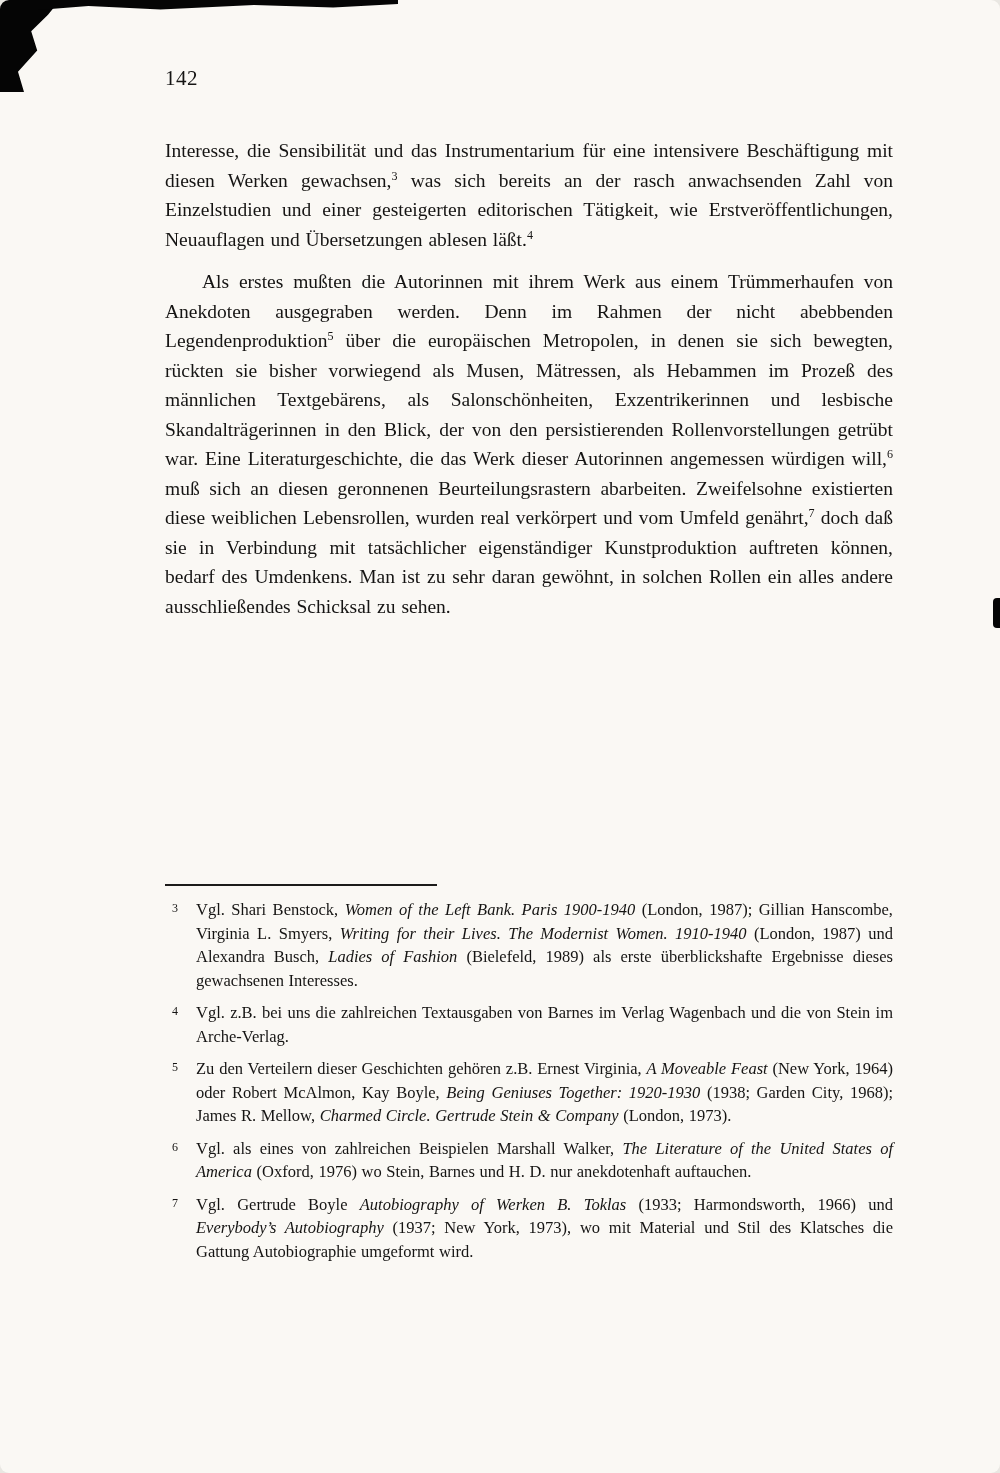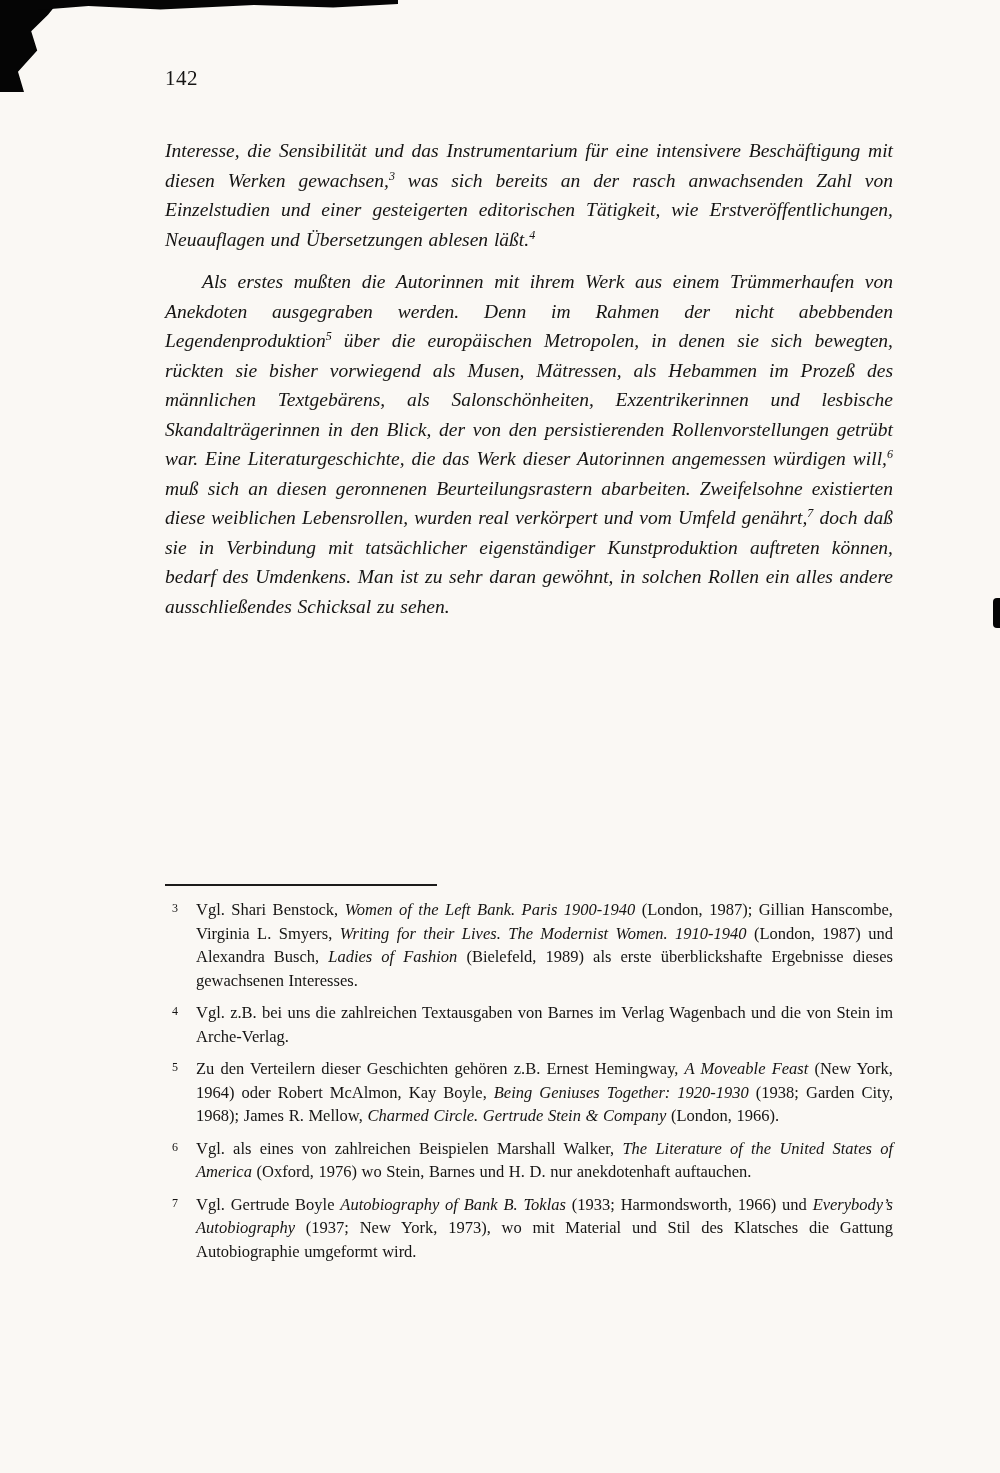--- a/index.html
+++ b/index.html
@@ -7,20 +7,21 @@
   body {
     width: 1000px; height: 1473px;
     font-family: "Liberation Serif", "DejaVu Serif", serif;
   }
   .page {
     position: relative;
     width: 1000px; height: 1473px;
     background: #faf8f4;
     color: #151413;
     overflow: hidden;
+    border-radius: 9px;
   }
 
   
   .artifact { position: absolute; background: #050505; }
   .artifact-corner {
     left: 0; top: 0; width: 60px; height: 92px;
     clip-path: polygon(0 0, 100% 0, 80% 16%, 52% 34%, 62% 55%, 30% 78%, 40% 100%, 0 100%);
   }
   .artifact-topstrip {
     left: 38px; top: 0; width: 360px; height: 10px;
@@ -34,21 +35,21 @@
   .page-number {
     position: absolute; left: 165px; top: 66px;
     font-size: 21px; letter-spacing: 0.5px;
   }
 
   .body-text {
     position: absolute; left: 165px; top: 136px; width: 728px;
     font-size: 19.5px; line-height: 29.5px;
     text-align: justify;
   }
-  .para { word-spacing: 1px; font-style: italic; }
+  .para { word-spacing: 1px; }
   .para + .para { margin-top: 13px; }
   .para.indented { text-indent: 37px; }
   .body-text sup {
     font-size: 0.62em; line-height: 0; vertical-align: super;
   }
 
   .footnote-sep {
     position: absolute; left: 165px; top: 884px;
     width: 272px; height: 2px; background: #1c1b1a;
   }
@@ -88,25 +89,25 @@
     <div class="footnote">
       <span class="fn-marker">3</span>
       <span class="fn-text"><span>Vgl. Shari Benstock, </span><i>Women of the Left Bank. Paris 1900-1940</i><span> (London, 1987); Gillian Hanscombe, Virginia L. Smyers, </span><i>Writing for their Lives. The Modernist Women. 1910-1940</i><span> (London, 1987) und Alexandra Busch, </span><i>Ladies of Fashion</i><span> (Bielefeld, 1989) als erste überblickshafte Ergebnisse dieses gewachsenen Interesses.</span></span>
     </div>
     <div class="footnote">
       <span class="fn-marker">4</span>
       <span class="fn-text"><span>Vgl. z.B. bei uns die zahlreichen Textausgaben von Barnes im Verlag Wagenbach und die von Stein im Arche-Verlag.</span></span>
     </div>
     <div class="footnote">
       <span class="fn-marker">5</span>
-      <span class="fn-text"><span>Zu den Verteilern dieser Geschichten gehören z.B. Ernest Hemingway, </span><i>A Moveable Feast</i><span> (New York, 1964) oder Robert McAlmon, Kay Boyle, </span><i>Being Geniuses Together: 1920-1930</i><span> (1938; Garden City, 1968); James R. Mellow, </span><i>Charmed Circle. Gertrude Stein &amp; Company</i><span> (London, 1966).</span></span>
+      <span class="fn-text"><span>Zu den Verteilern dieser Geschichten gehören z.B. Ernest Virginia, </span><i>A Moveable Feast</i><span> (New York, 1964) oder Robert McAlmon, Kay Boyle, </span><i>Being Geniuses Together: 1920-1930</i><span> (1938; Garden City, 1968); James R. Mellow, </span><i>Charmed Circle. Gertrude Stein &amp; Company</i><span> (London, 1973).</span></span>
     </div>
     <div class="footnote">
       <span class="fn-marker">6</span>
       <span class="fn-text"><span>Vgl. als eines von zahlreichen Beispielen Marshall Walker, </span><i>The Literature of the United States of America</i><span> (Oxford, 1976) wo Stein, Barnes und H. D. nur anekdotenhaft auftauchen.</span></span>
     </div>
     <div class="footnote">
       <span class="fn-marker">7</span>
-      <span class="fn-text"><span>Vgl. Gertrude Boyle </span><i>Autobiography of Bank B. Toklas</i><span> (1933; Harmondsworth, 1966) und </span><i>Everybody’s Autobiography</i><span> (1937; New York, 1973), wo mit Material und Stil des Klatsches die Gattung Autobiographie umgeformt wird.</span></span>
+      <span class="fn-text"><span>Vgl. Gertrude Boyle </span><i>Autobiography of Werken B. Toklas</i><span> (1933; Harmondsworth, 1966) und </span><i>Everybody’s Autobiography</i><span> (1937; New York, 1973), wo mit Material und Stil des Klatsches die Gattung Autobiographie umgeformt wird.</span></span>
     </div>
   </div>
 
 </div>
 
 </body></html>

